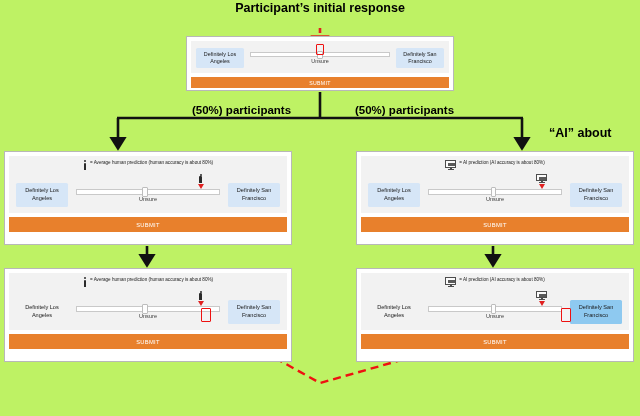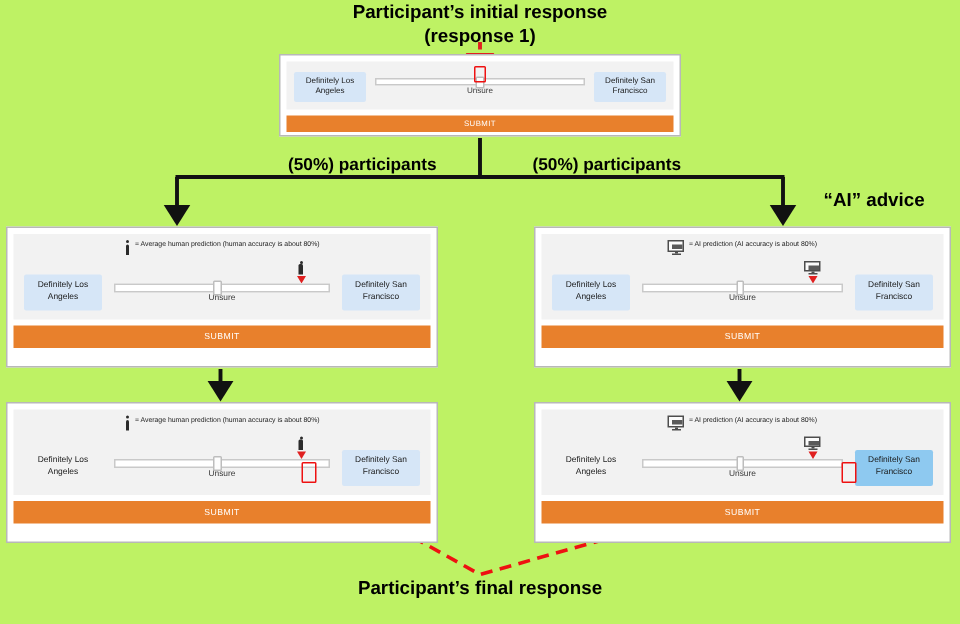--- a/index.html
+++ b/index.html
@@ -284,21 +284,20 @@
 
     <line x1="147" y1="246" x2="147" y2="262" stroke="#111111" stroke-width="2.6" marker-end="url(#ah)"></line>
 
     <line x1="493" y1="246" x2="493" y2="262" stroke="#111111" stroke-width="2.6" marker-end="url(#ah)"></line>
 
     <polyline points="207,320 320,383 568,313" fill="none" stroke="#ee1111" stroke-width="2.4" stroke-dasharray="8,5"></polyline>
   </svg>
 
   <div class="caption" id="caption-top">
     <span class="line1">Participant’s initial response</span>
-    <span class="line2">(response 1)</span>
   </div>
 
   <div class="panel" id="panel-initial" style="left:186px; top:36px; width:268px; height:55px;">
     <div class="panel-inner" style="height:32px;">
       <div class="slider-row" style="top:5px; height:24px; padding:0 5px;">
         <div class="anchor" style="width:48px; font-size:5.4px; padding:3px 1px;">
           <span>Definitely Los</span><br>
           <span>Angeles</span>
         </div>
         <div class="slider-wrap" style="margin:0 6px;">
@@ -314,21 +313,21 @@
       </div>
     </div>
     <div class="submit-btn" style="left:4px; right:4px; top:40px; height:11px; font-size:5.2px;">SUBMIT</div>
 
     <div class="red-box" style="left:129px; top:7px; width:8px; height:11px;"></div>
   </div>
 
   <div class="branch-label" id="label-left-share">(50%) participants</div>
   <div class="branch-label" id="label-right-share">(50%) participants</div>
 
-  <div class="advice-label" id="label-ai">“AI” advice</div>
+  <div class="advice-label" id="label-ai">“AI” about</div>
 
   <div class="panel" id="panel-human-advice" style="left:4px; top:151px; width:288px; height:94px;">
     <div class="panel-inner" style="height:57px;">
       <div class="advice-row">
         <div class="human-icon">
           <div class="head"></div>
             <div class="body"></div>
         </div>
         <div class="advice-text">= Average human prediction (human accuracy is about 80%)</div>
       </div>
@@ -469,16 +468,15 @@
           <span>Francisco</span>
         </div>
       </div>
     </div>
     <div class="submit-btn" style="left:4px; right:4px; top:65px; height:15px; font-size:5.8px;">SUBMIT</div>
 
     <div class="red-box" style="left:204px; top:39px; width:10px; height:14px;"></div>
   </div>
 
   <div class="caption" id="caption-bottom">
-    <span class="line1">Participant’s final response</span>
   </div>
 
 </div>
 
 </body></html>

